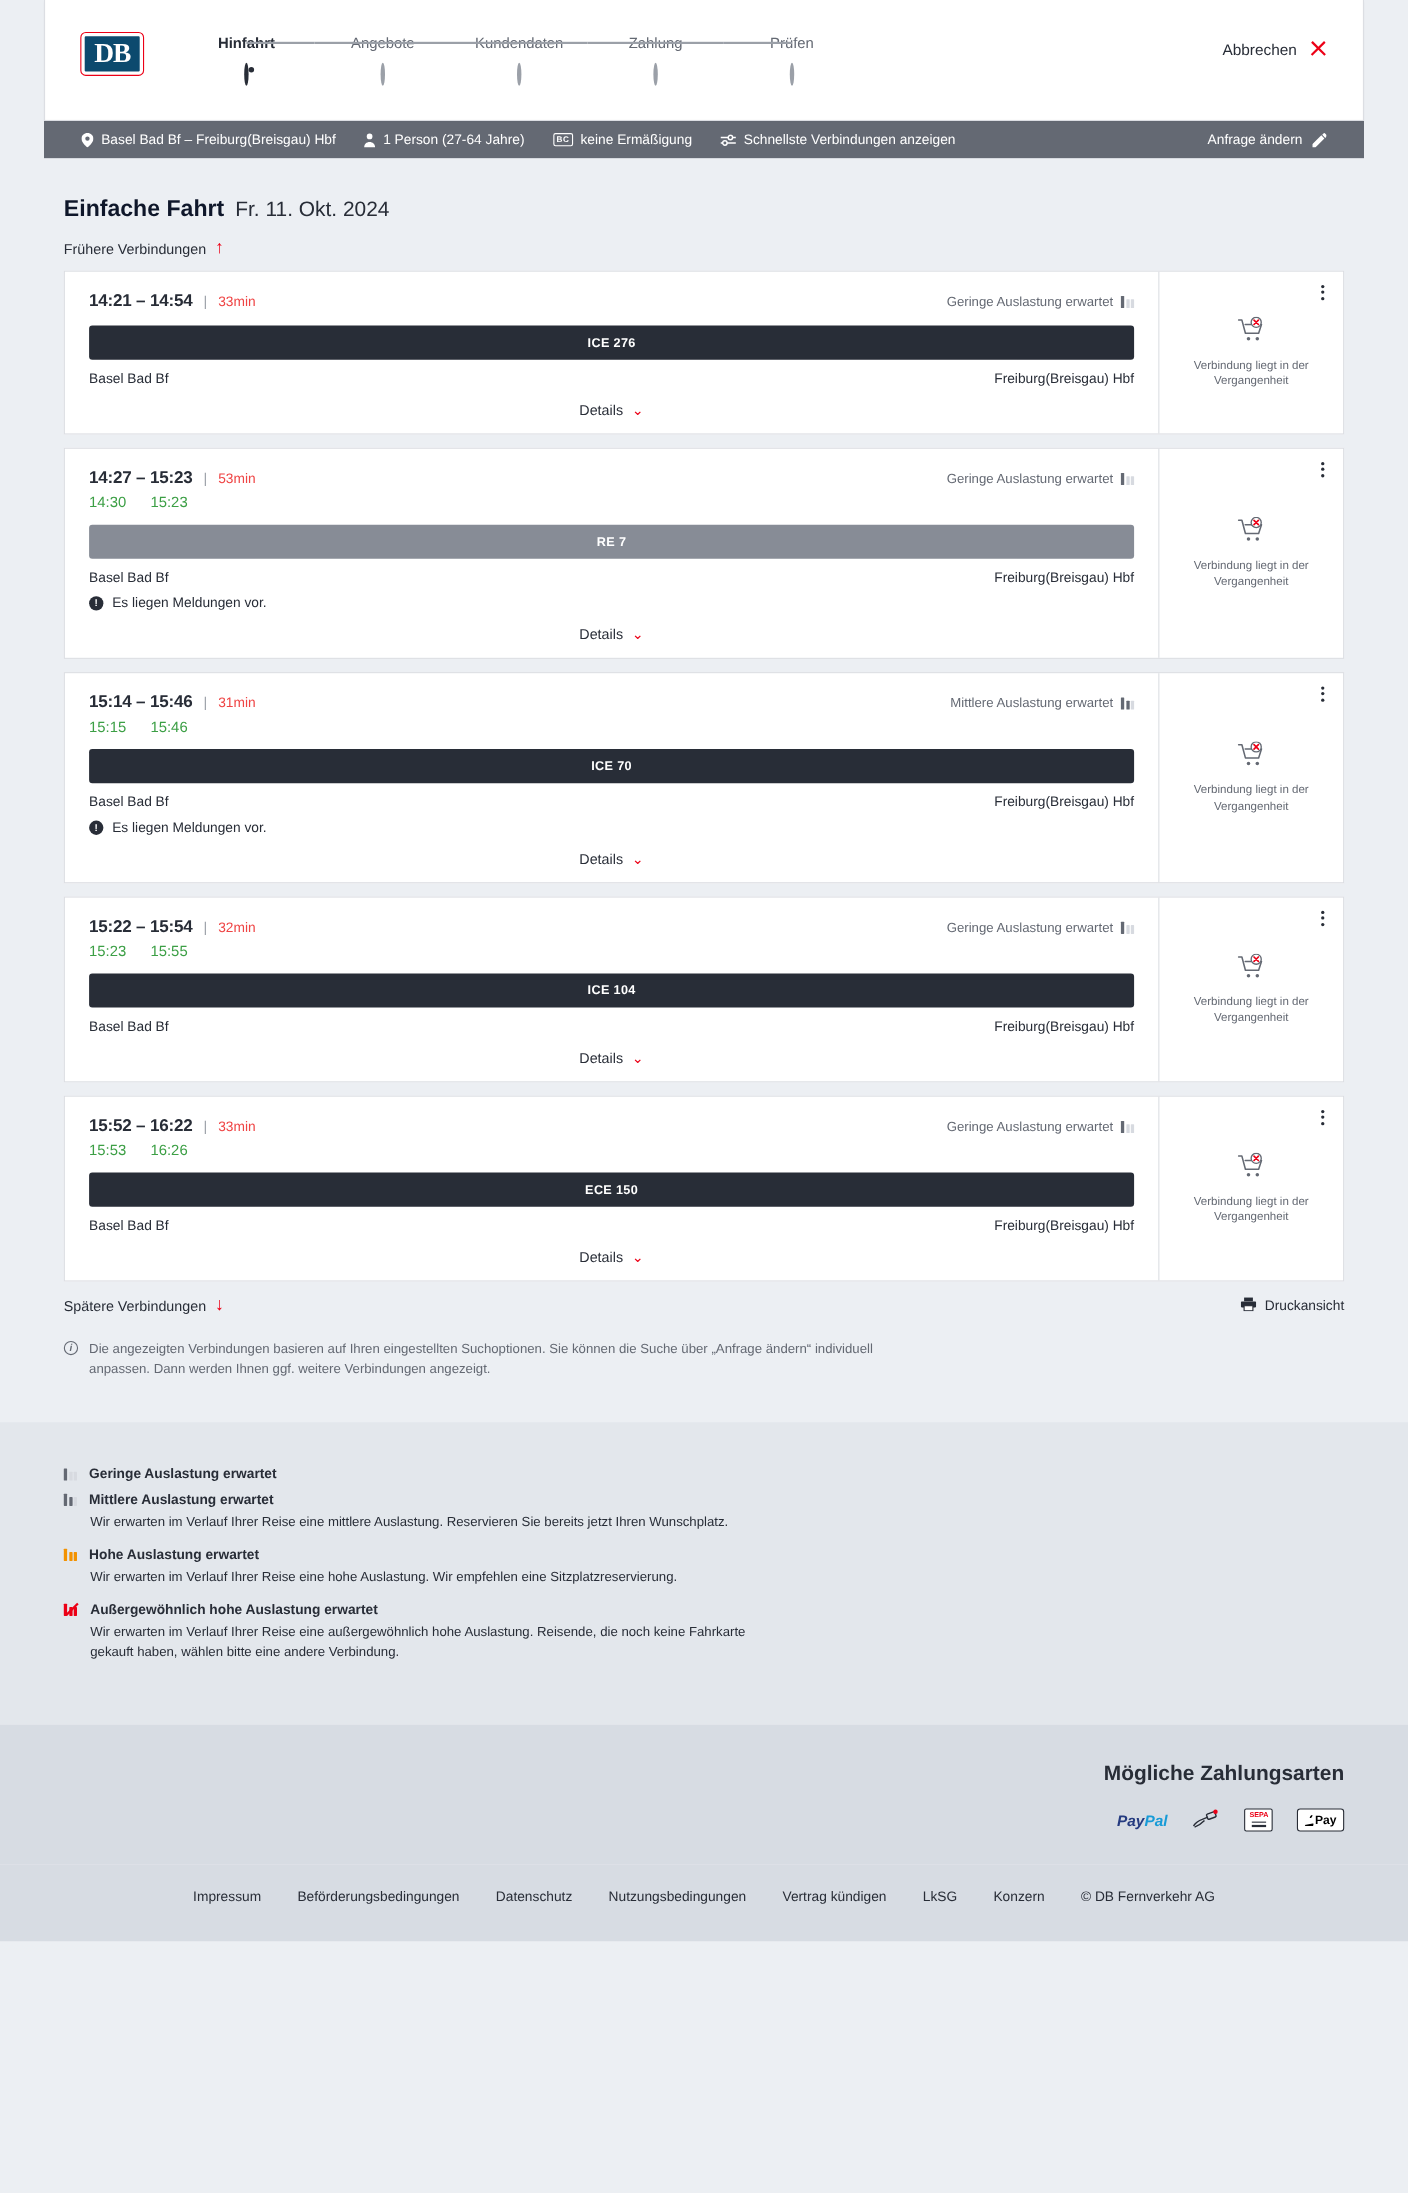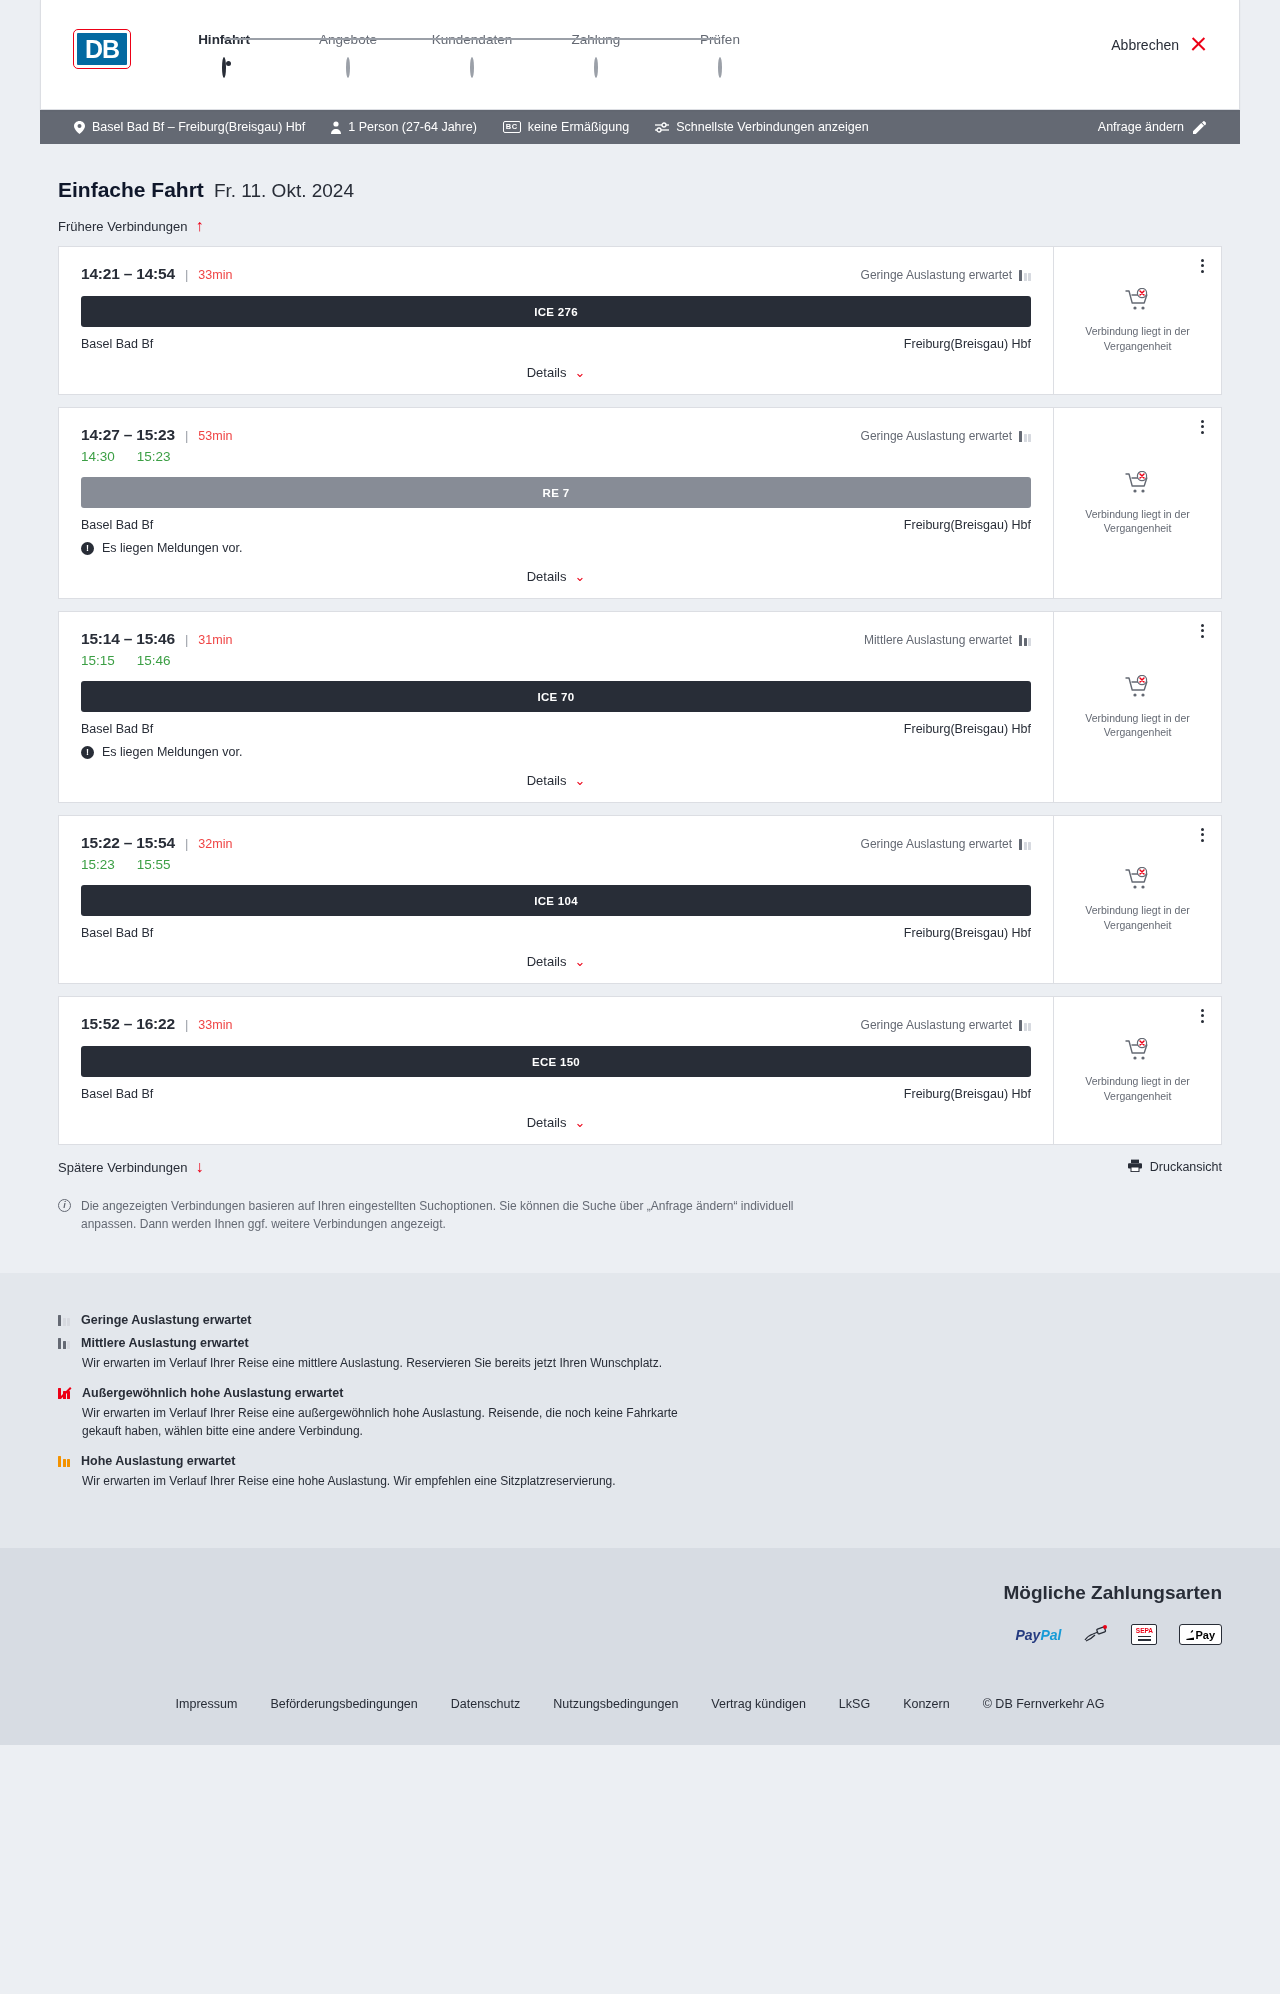--- a/index.html
+++ b/index.html
@@ -20,31 +20,31 @@
     border-top: none;
     margin: 0 40px;
     height: 110px;
     display: flex;
     align-items: flex-start;
     position: relative;
     box-shadow: 0 1px 2px rgba(0,0,0,.04);
   }
   .db-logo {
     width: 56px; height: 38px;
-    background: #0369a1;
+    background: #0c4a6e;
     border: 3px solid #fff;
     outline: 1px solid #ec0016;
     border-radius: 4px;
     color: #fff;
     font-weight: bold;
     font-size: 25px;
     letter-spacing: -1px;
     display: flex; align-items: center; justify-content: center;
     margin: 30px 0 0 33px;
-    font-family: Liberation Sans, sans-serif;
+    font-family: Liberation Serif, serif;
   }
   .stepper {
     display: flex;
     margin-top: 32px;
     margin-left: 32px;
     position: relative;
   }
   .step {
     width: 124px;
     text-align: center;
@@ -652,20 +652,24 @@
               <span class="duration">33min</span>
               <span class="occupancy">
                 <span>Geringe Auslastung erwartet</span>
                 <span class="occ-bars occ-low">
                   <i></i>
                   <i></i>
                   <i></i>
                 </span>
               </span>
             </div>
+            <div class="row-sched">
+              <span>15:53</span>
+              <span>16:26</span>
+            </div>
             <div class="train-bar bar-dark">
               <span>ECE 150</span>
             </div>
             <div class="row-stations">
               <span>Basel Bad Bf</span>
               <span>Freiburg(Breisgau) Hbf</span>
             </div>
             <div class="details-row">
               <span>Details</span>
               <span class="chev">⌄</span>
@@ -730,39 +734,39 @@
               <i></i>
               <i></i>
               <i></i>
             </span>
             <span>Mittlere Auslastung erwartet</span>
           </div>
           <div class="legend-desc">Wir erwarten im Verlauf Ihrer Reise eine mittlere Auslastung. Reservieren Sie bereits jetzt Ihren Wunschplatz.</div>
         </div>
         <div class="legend-item">
           <div class="legend-head">
+            <span class="occ-bars occ-high">
+              <i></i>
+              <i></i>
+              <i></i>
+            </span>
+            <span>Hohe Auslastung erwartet</span>
+          </div>
+          <div class="legend-desc">Wir erwarten im Verlauf Ihrer Reise eine hohe Auslastung. Wir empfehlen eine Sitzplatzreservierung.</div>
+        </div>
+        <div class="legend-item">
+          <div class="legend-head">
             <span class="vhigh-icon"><span class="occ-bars occ-vhigh">
                 <i></i>
                 <i></i>
                 <i></i>
               </span><span class="slash"></span></span>
             <span>Außergewöhnlich hohe Auslastung erwartet</span>
           </div>
           <div class="legend-desc">Wir erwarten im Verlauf Ihrer Reise eine außergewöhnlich hohe Auslastung. Reisende, die noch keine Fahrkarte gekauft haben, wählen bitte eine andere Verbindung.</div>
-        </div>
-        <div class="legend-item">
-          <div class="legend-head">
-            <span class="occ-bars occ-high">
-              <i></i>
-              <i></i>
-              <i></i>
-            </span>
-            <span>Hohe Auslastung erwartet</span>
-          </div>
-          <div class="legend-desc">Wir erwarten im Verlauf Ihrer Reise eine hohe Auslastung. Wir empfehlen eine Sitzplatzreservierung.</div>
         </div>
       </div>
   </div>
 
   <div class="pay-section">
     <div class="pay-title">Mögliche Zahlungsarten</div>
     <div class="pay-icons">
       <span class="pay-box paypal">
         <span class="p1">Pay</span>
           <span class="p2">Pal</span>

